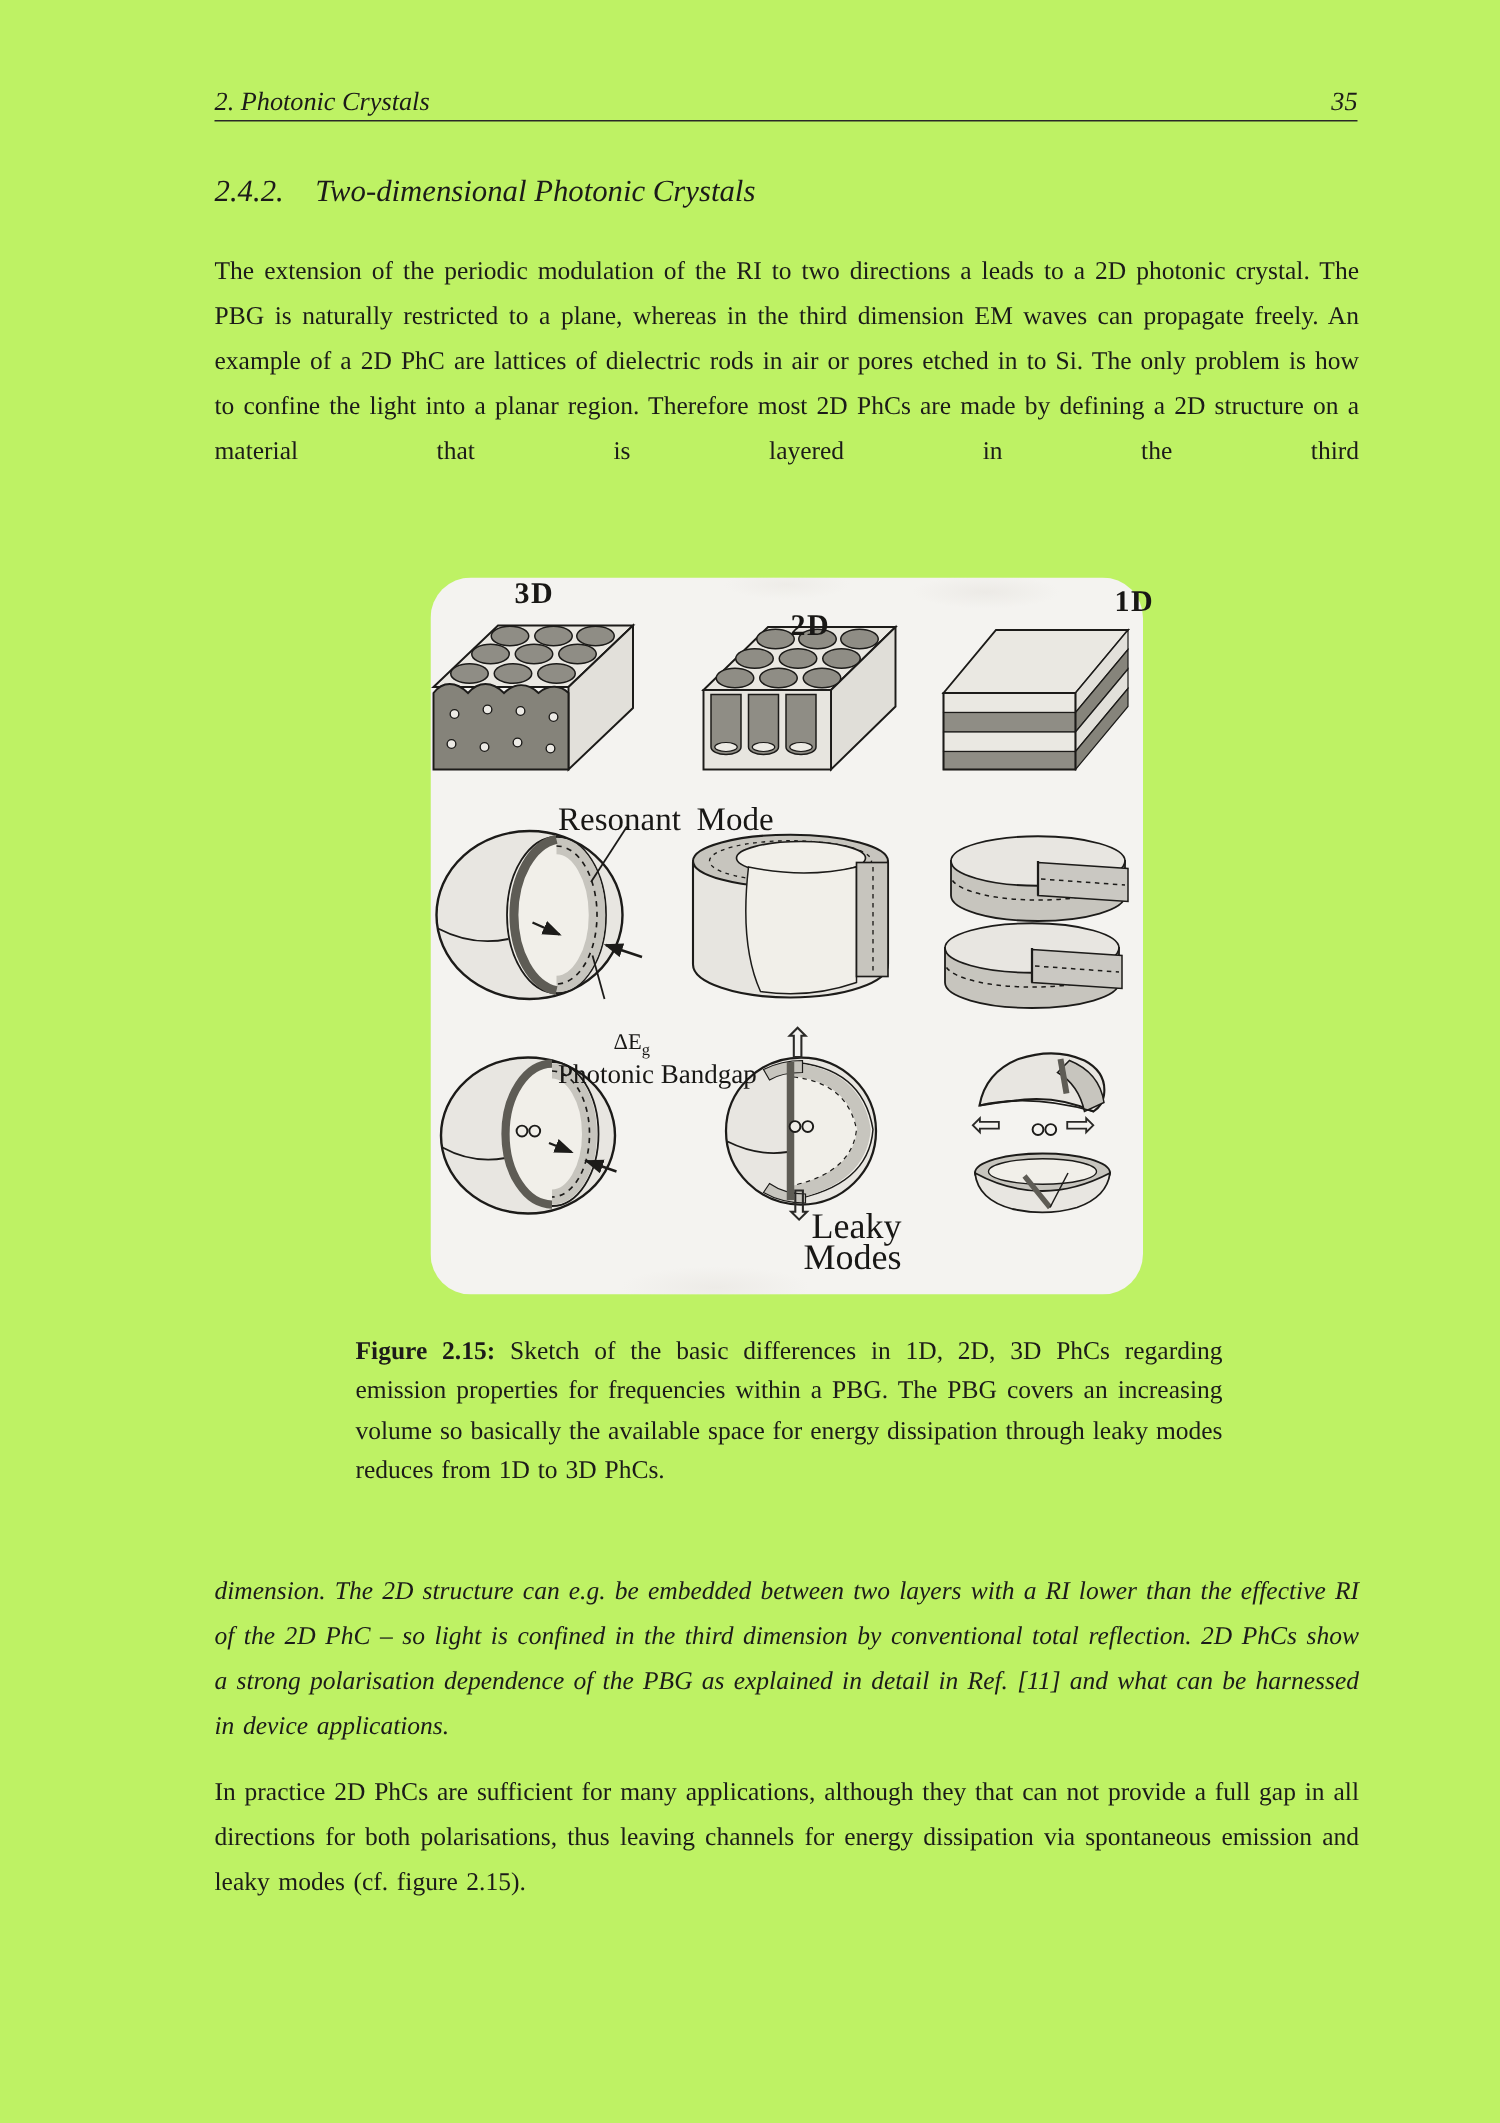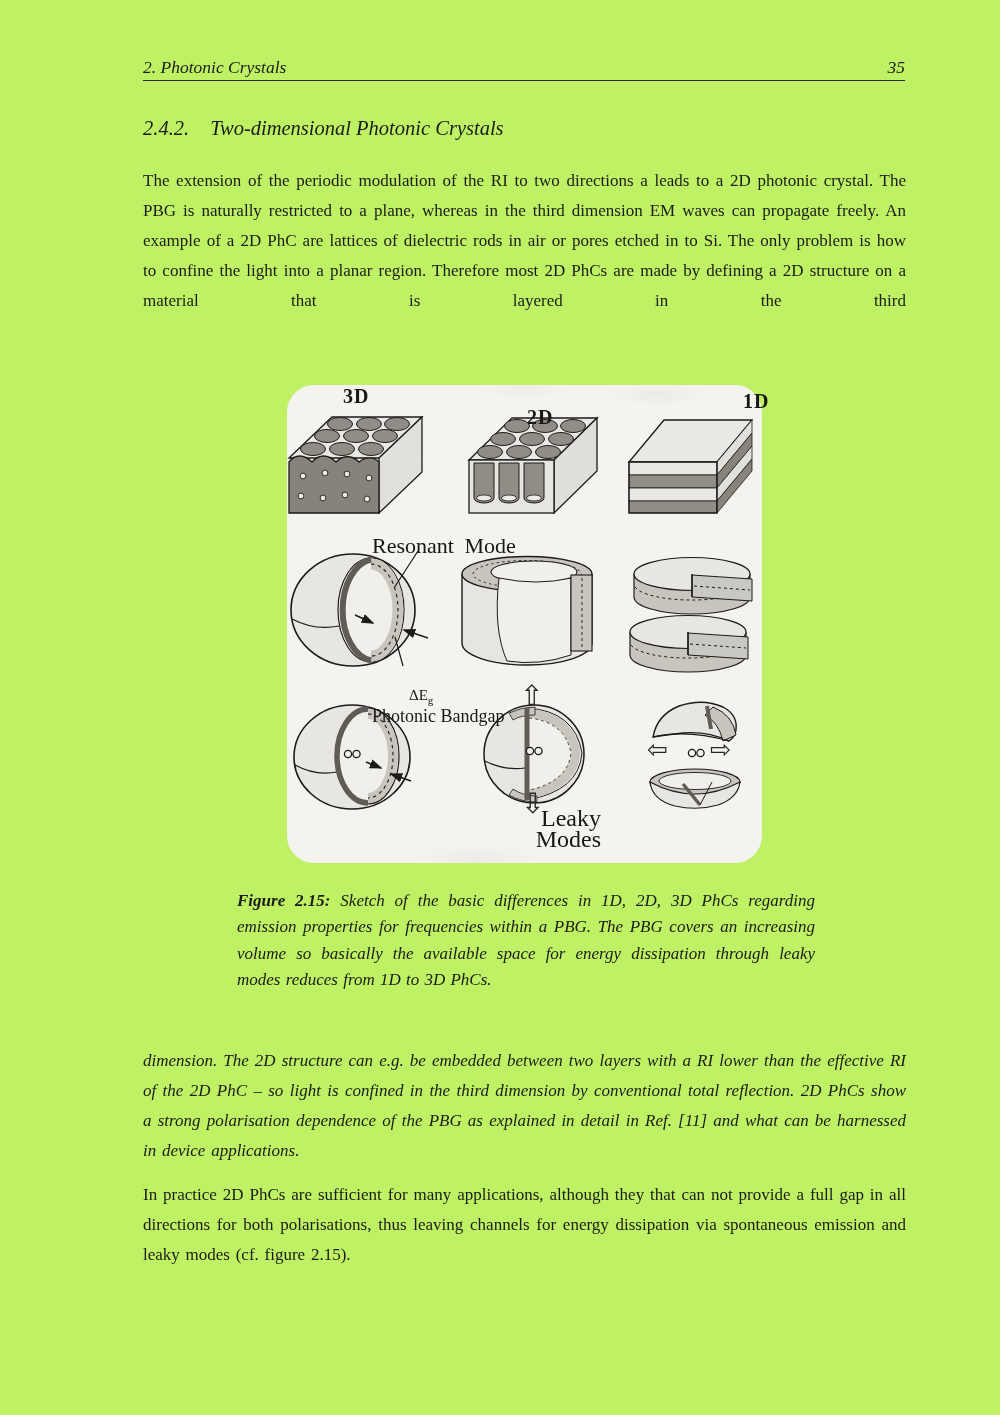--- a/index.html
+++ b/index.html
@@ -63,21 +63,21 @@
   .arrow-glyph{
     position:absolute;font-family:"DejaVu Sans", sans-serif;color:#2a2927;line-height:1;
   }
   #arr-up{left:233px;top:297px;font-size:28px;}
   #arr-down{left:234px;top:405px;font-size:28px;}
   #arr-left{left:360px;top:352px;font-size:25px;}
   #arr-right{left:423px;top:352px;font-size:25px;}
   
   .caption{
     position:absolute;left:237px;top:888px;width:578px;
-    font-size:17px;line-height:26.4px;font-style:italic;
+    font-size:17px;line-height:26.4px;
     text-align:justify;word-spacing:1px;
   }
   .caption .cap-label{font-weight:bold;}
 </style>
 </head>
 <body>
 
 <div class="page">
 
   <div class="running-header">

